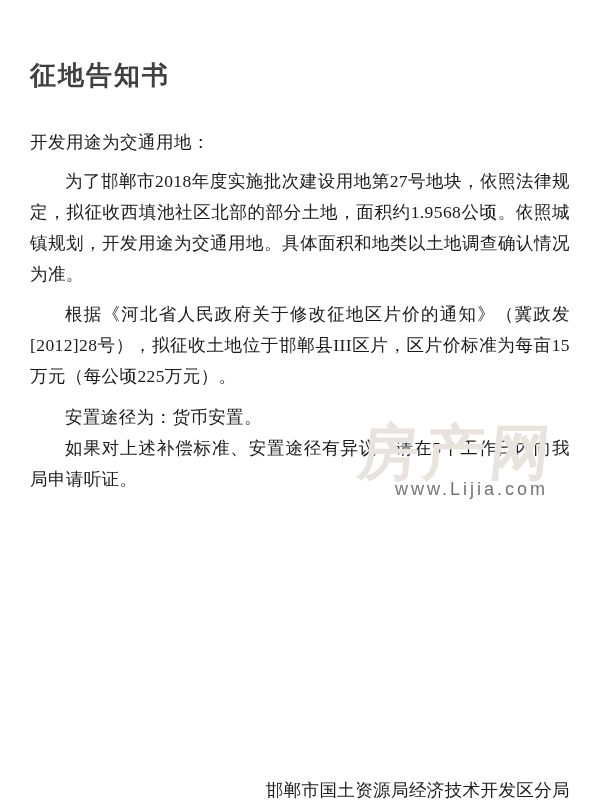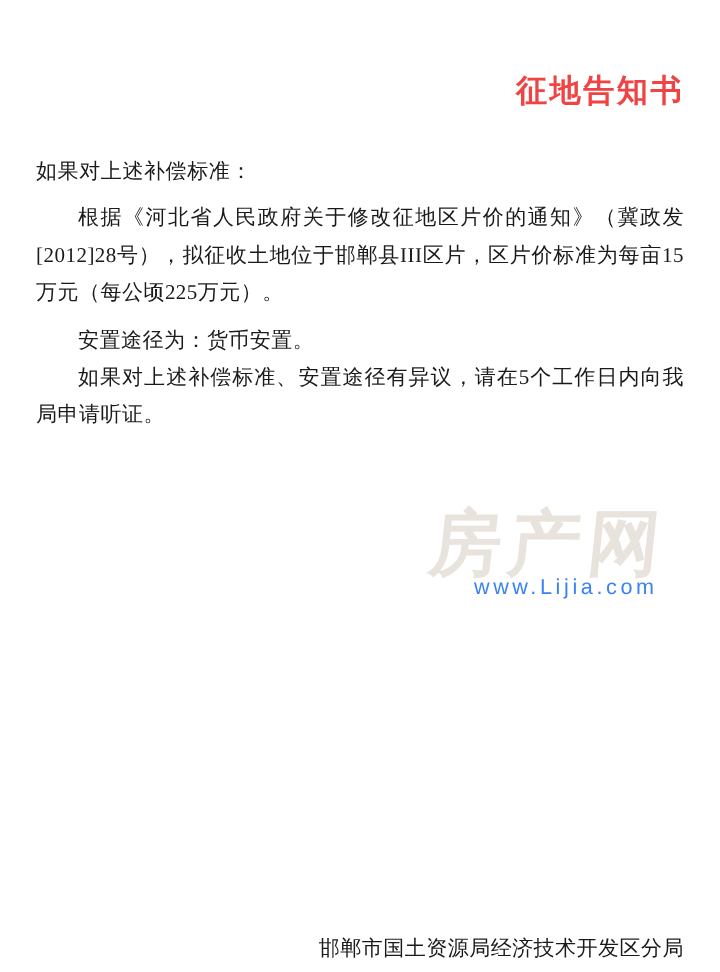--- a/index.html
+++ b/index.html
@@ -16,27 +16,27 @@
     overflow: hidden;
   }
   .page {
     position: relative;
     width: 600px;
     height: 810px;
     box-sizing: border-box;
     padding: 0 30px;
   }
   .doc-title {
-    text-align: right;
+    text-align: left;
     font-size: 26px;
     font-weight: bold;
     letter-spacing: 2px;
     margin-top: 58px;
     margin-bottom: 34px;
-    color: #ef4444;
+    color: #404040;
     font-family: "Liberation Serif", serif;
   }
   .salutation {
     font-size: 17.5px;
     line-height: 1.75;
     margin: 0 0 8px 0;
     letter-spacing: 0.5px;
   }
   .para {
     font-size: 17.5px;
@@ -87,40 +87,41 @@
     letter-spacing: 6px;
     transform: skewX(-6deg);
     white-space: nowrap;
     font-family: "Liberation Serif", serif;
   }
   .wm-sub {
     position: absolute;
     right: 34px;
     top: 66px;
     font-size: 18px;
-    color: #3b82f6;
+    color: #737373;
     letter-spacing: 3px;
     white-space: nowrap;
     font-family: "Liberation Sans", sans-serif;
   }
 </style>
 </head>
 <body>
 
 <div class="page">
 
   <div class="watermark">
     <div class="wm-main">房产网</div>
     <div class="wm-sub">www.Lijia.com</div>
   </div>
 
   <h1 class="doc-title">征地告知书</h1>
 
-  <p class="salutation">如果对上述补偿标准：</p>
+  <p class="salutation">开发用途为交通用地：</p>
 
+  <p class="para">为了邯郸市2018年度实施批次建设用地第27号地块，依照法律规定，拟征收西填池社区北部的部分土地，面积约1.9568公顷。依照城镇规划，开发用途为交通用地。具体面积和地类以土地调查确认情况为准。</p>
   <p class="para">根据《河北省人民政府关于修改征地区片价的通知》（冀政发[2012]28号），拟征收土地位于邯郸县III区片，区片价标准为每亩15万元（每公顷225万元）。</p>
   <p class="para para-tight">安置途径为：货币安置。</p>
   <p class="para">如果对上述补偿标准、安置途径有异议，请在5个工作日内向我局申请听证。</p>
 
   <div class="signature-block">
     <div class="sign-org">邯郸市国土资源局经济技术开发区分局</div>
     <div class="sign-date">2019年8月12日</div>
   </div>
 
 </div>

